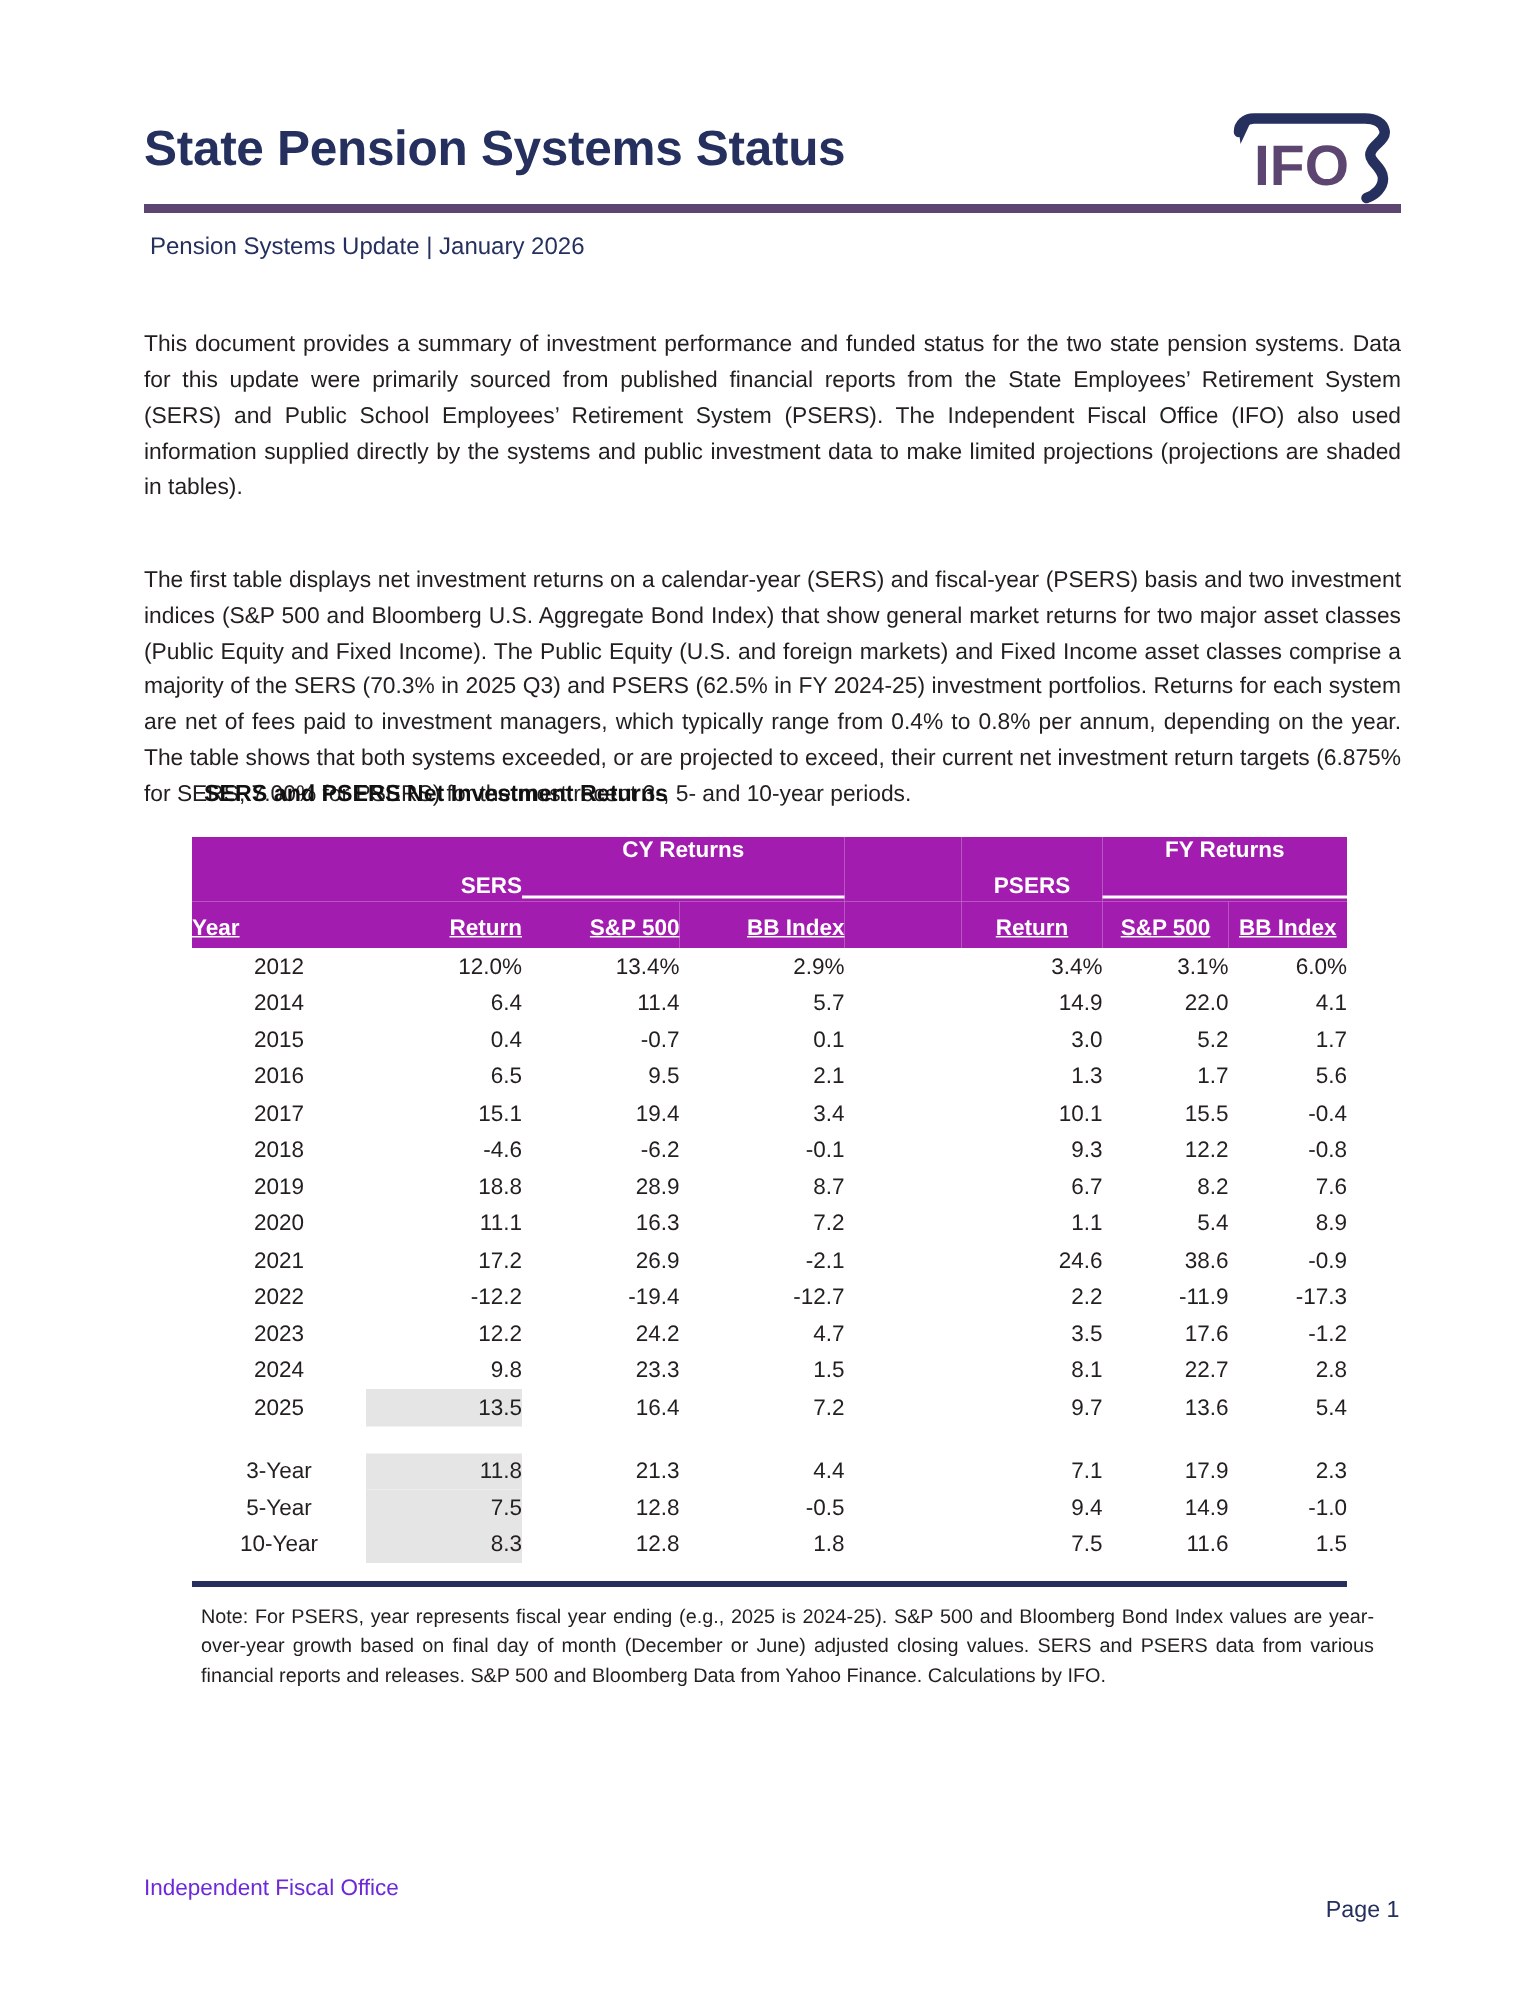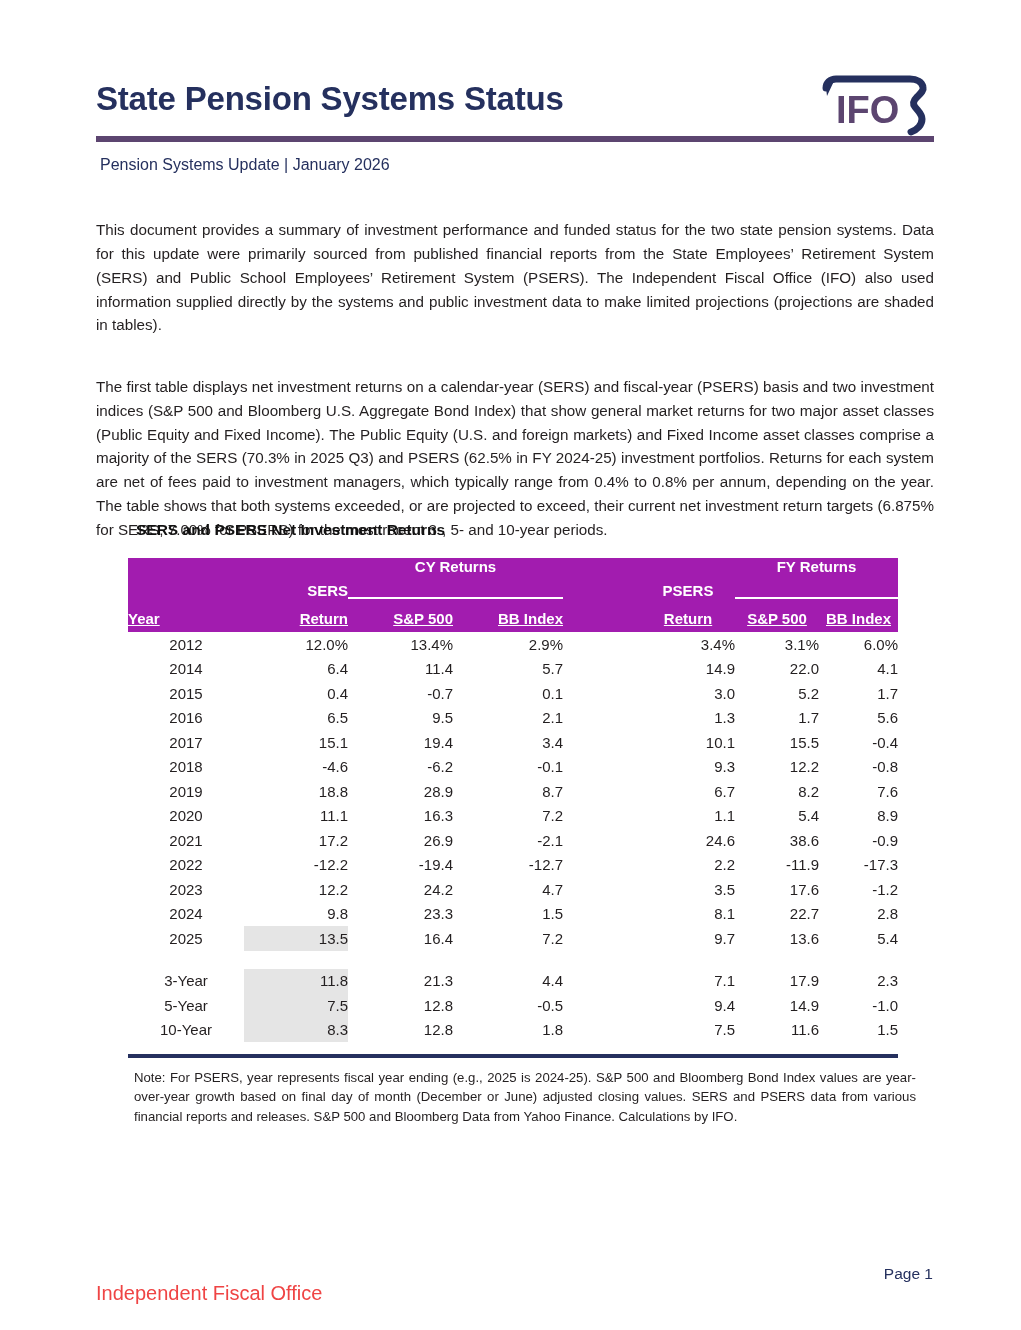--- a/index.html
+++ b/index.html
@@ -171,23 +171,23 @@
     line-height: 19.4px;
     text-align: justify;
     color: #231f20;
     font-weight: 500;
   }
 
   
   .footer-left {
     position: absolute;
     left: 96px;
-    top: 1282px;
-    font-size: 20px;
-    color: #ef4444;
+    top: 1250px;
+    font-size: 15px;
+    color: #6d28d9;
   }
   .footer-right {
     position: absolute;
     right: 88px;
     top: 1265px;
     font-size: 15.5px;
     color: #25305e;
   }
 </style>
 </head>

